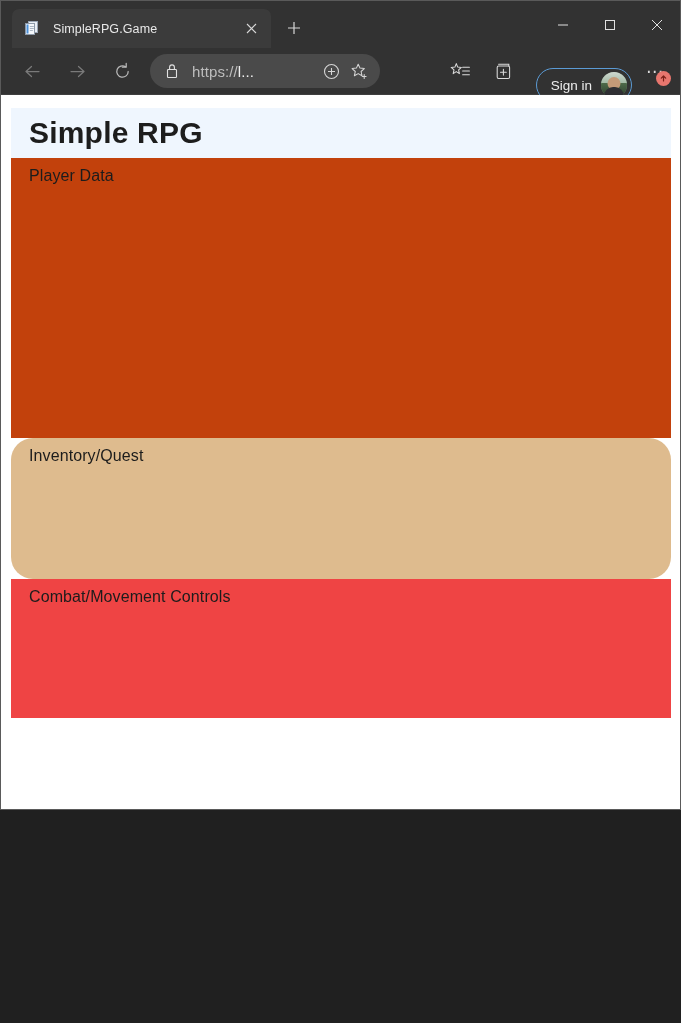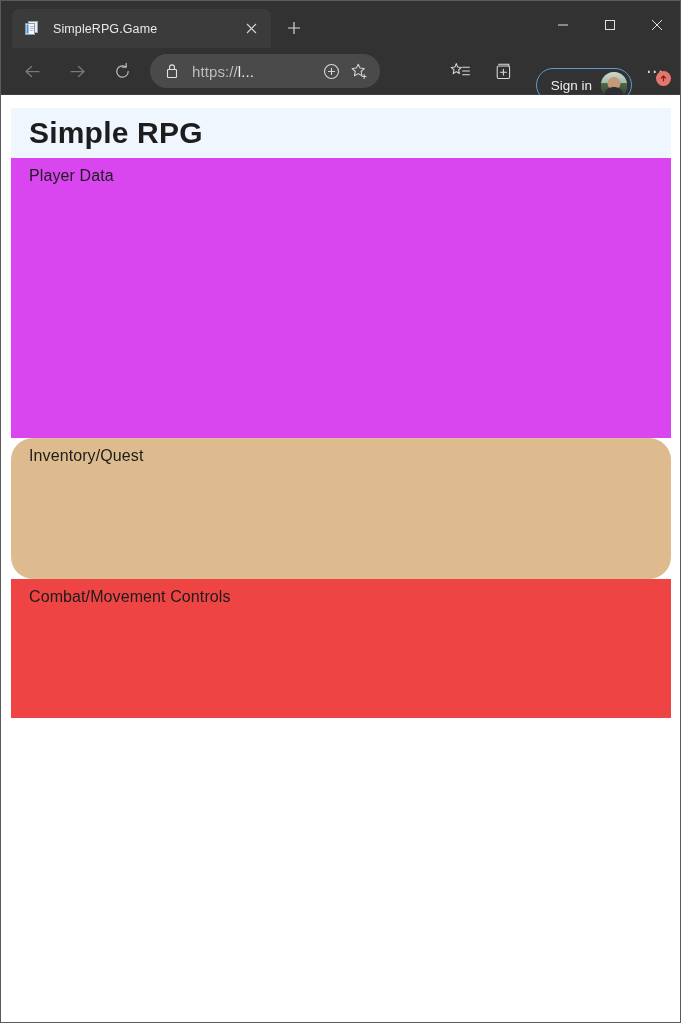--- a/index.html
+++ b/index.html
@@ -14,21 +14,21 @@
 
   body {
     background: #202020;
   }
 
   
   .browser-window {
     position: absolute;
     left: 0; top: 0;
     width: 681px;
-    height: 1023px;
+    height: 810px;
     background: #323232;
     border: 1px solid #5a5a5a;
     display: flex;
     flex-direction: column;
   }
 
   
   .titlebar {
     position: relative;
     height: 47px;
@@ -317,21 +317,21 @@
   .panel {
     padding: 9px 0 0 18px;
   }
 
   .panel-label {
     font-size: 16px;
     color: #1c1c1c;
     letter-spacing: 0.1px;
   }
 
-  .panel-player    { background: #d946ef; height: 280px; }
+  .panel-player    { background: #c2410c; height: 280px; }
   .panel-game      { background: #f0f3da; height: 276px; }
   .panel-inventory { background: #debb8e; height: 141px; border-radius: 22px; }
   .panel-controls  { background: #ef4444; height: 139px; }
 </style>
 </head>
 <body>
 
 <div class="browser-window">
 
   <div class="titlebar">

